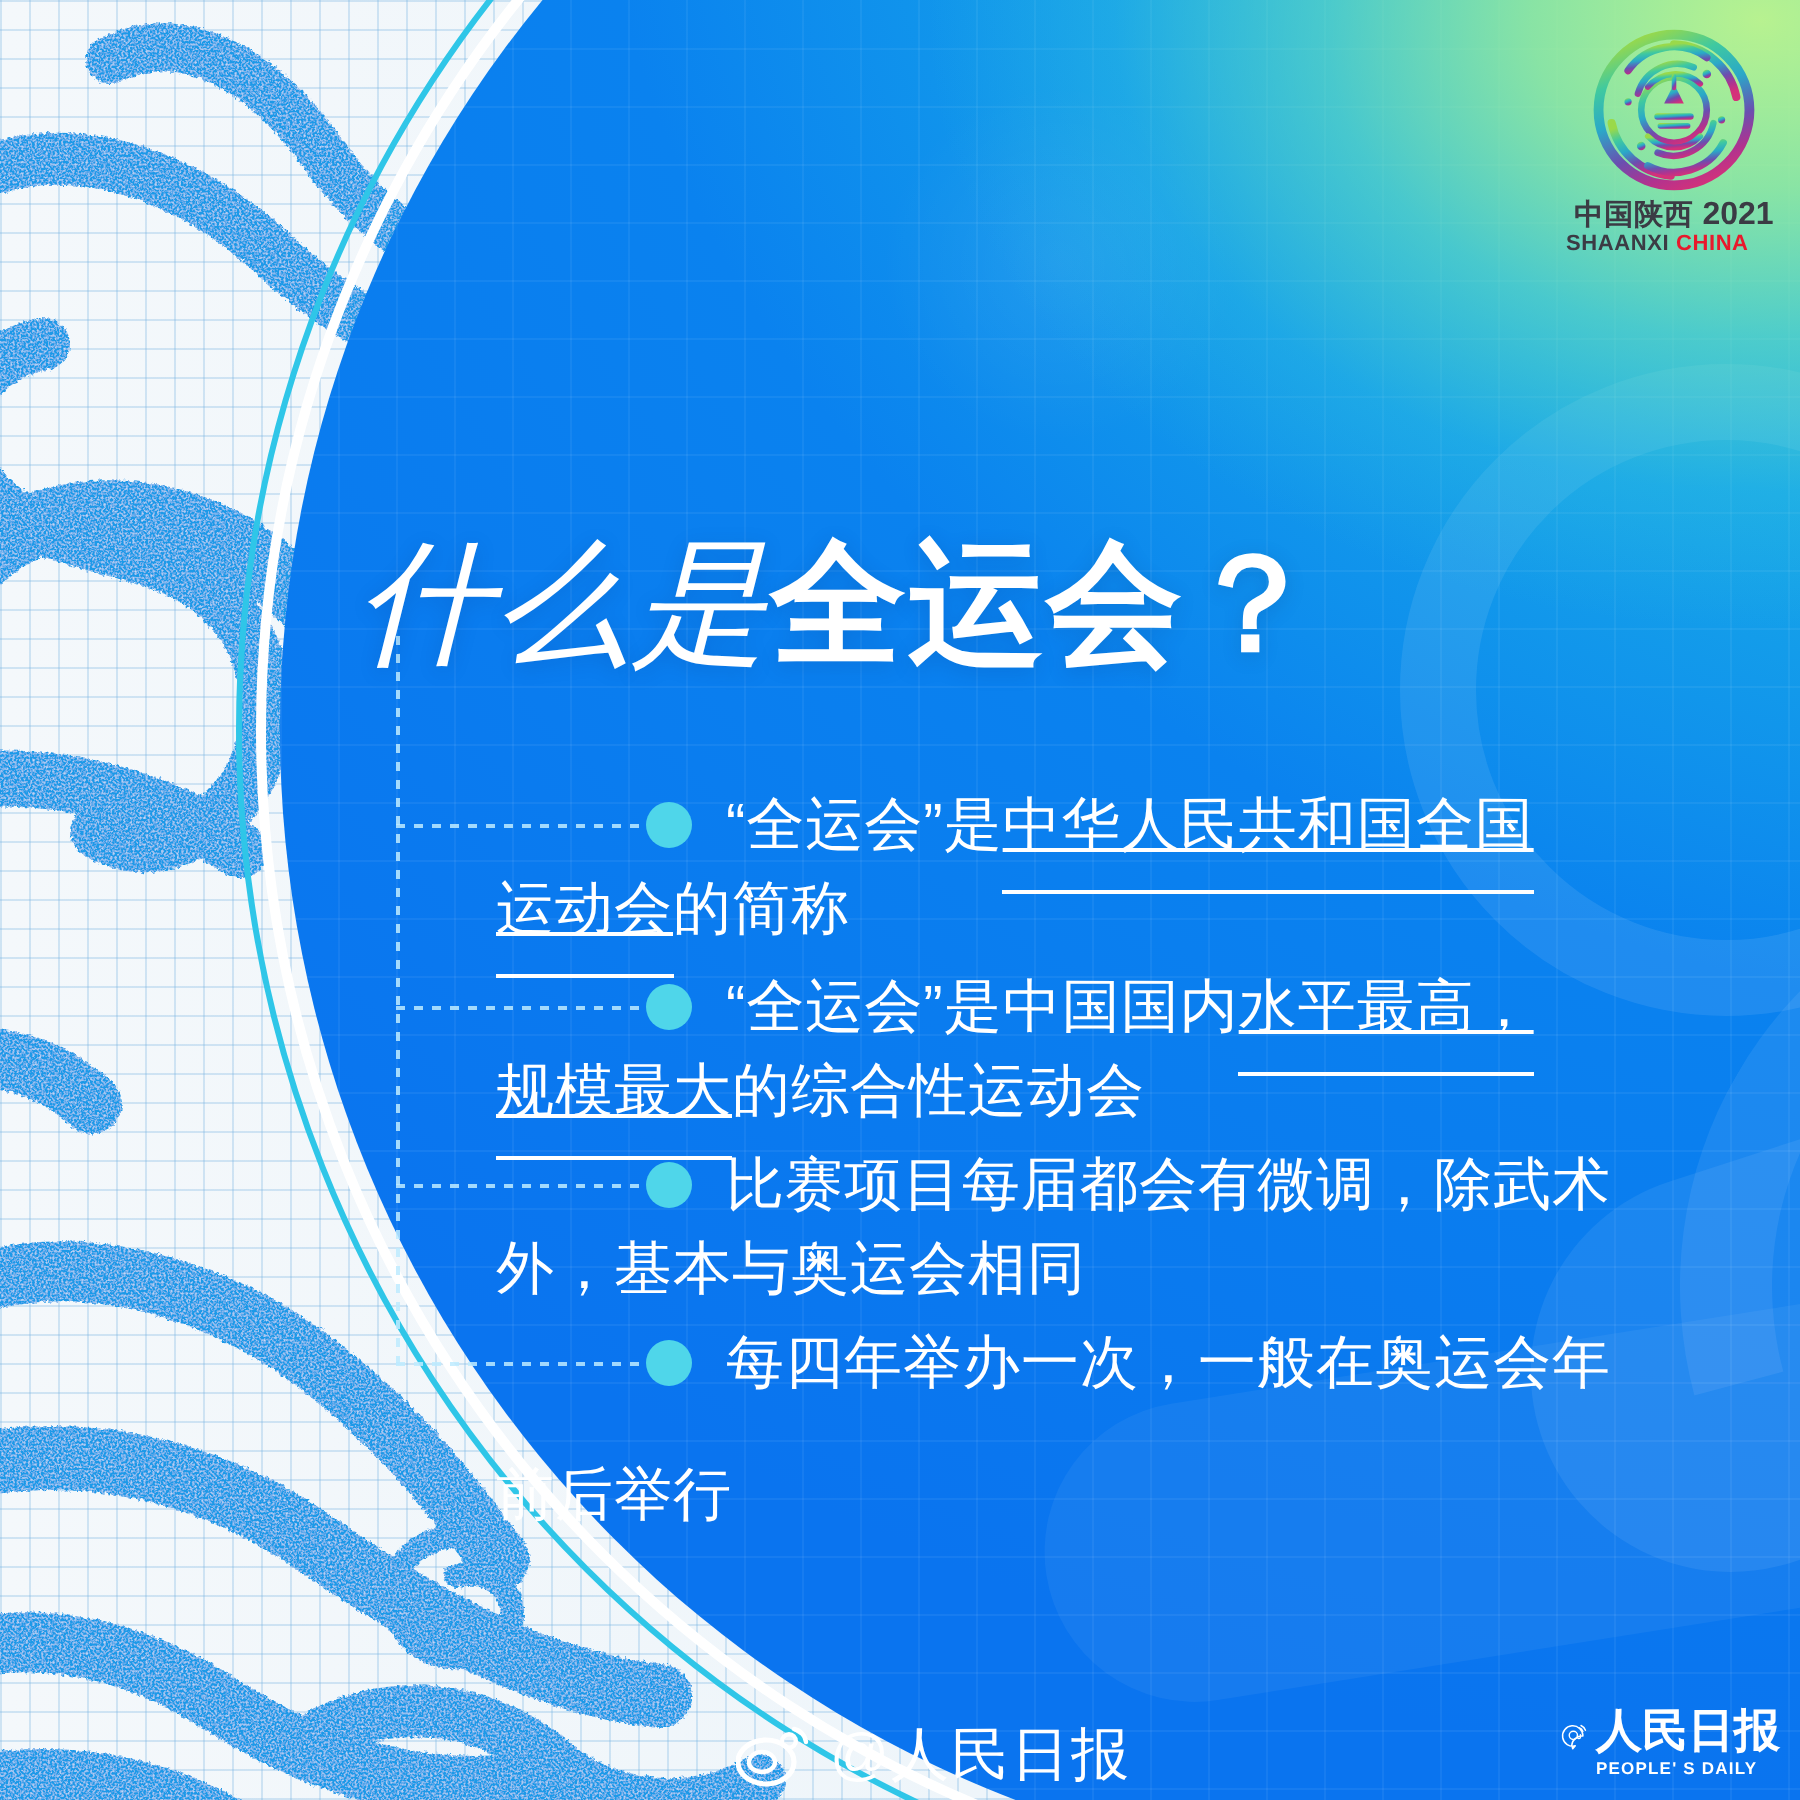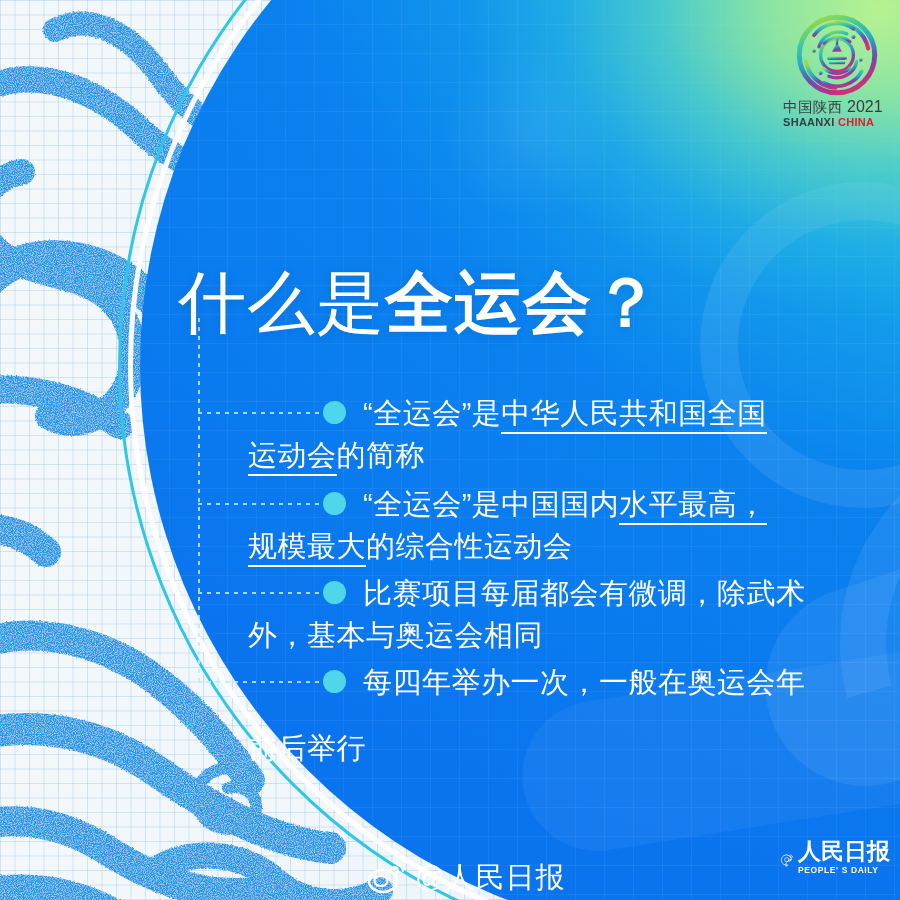--- a/index.html
+++ b/index.html
@@ -106,68 +106,69 @@
 
   
   .title{
     position:absolute;left:178px;top:268px;
     color:#ffffff;
     font-size:68px;line-height:1;
     letter-spacing:1px;
     white-space:nowrap;
     text-shadow:0 2px 10px rgba(0,50,120,.18);
   }
-  .title .light{font-weight:400;}
+  .title .light{font-weight:400;font-style:italic;}
   .title .bold{font-weight:700;margin-top:32px;}
 
   
   .bullets{position:absolute;left:0;top:0;width:900px;height:900px;}
   .bullet{position:absolute;}
   .dot{
     position:absolute;width:23px;height:23px;border-radius:50%;
     background:#4fd6ea;
   }
   .btext{
     position:absolute;
     color:#ffffff;font-size:29px;line-height:46px;font-weight:400;
     letter-spacing:.5px;
     width:620px;
   }
   .btext .u{
     border-bottom:2px solid #ffffff;
-    padding-bottom:3px;
+    padding-bottom:16px;
+    text-decoration:underline;
   }
 
   
   .games-logo{position:absolute;left:783px;top:14px;width:108px;height:112px;}
   .emblem{position:absolute;left:13px;top:0;width:82px;height:82px;}
   .logo-cn{
-    position:absolute;left:0;top:84px;width:108px;text-align:left;
-    font-size:14.5px;font-weight:400;color:#3b3b44;letter-spacing:.4px;white-space:nowrap;
+    position:absolute;left:0;top:84px;width:108px;text-align:center;
+    font-size:14.5px;font-weight:700;color:#3b3b44;letter-spacing:.4px;white-space:nowrap;
   }
   .logo-cn .yr{font-size:16px;letter-spacing:0;}
   .logo-en{
     position:absolute;left:0;top:102px;width:108px;
     font-size:11px;font-weight:700;letter-spacing:.3px;white-space:nowrap;color:#3b3b44;
   }
   .logo-en .red{color:#e8192c;}
 
   
   .weibo{
     position:absolute;left:368px;top:858px;height:40px;
     display:flex;align-items:center;gap:9px;
   }
   .weibo-name{
     color:#ffffff;font-size:29px;font-weight:400;letter-spacing:1px;white-space:nowrap;
   }
 
   
   .pd{
     position:absolute;left:780px;top:840px;width:110px;height:48px;
-    display:flex;align-items:flex-start;gap:4px;
+    display:flex;align-items:flex-end;gap:4px;
   }
   .pd-text{position:relative;}
   .pd-cn{
     color:#ffffff;font-size:23px;font-weight:700;letter-spacing:0;line-height:1;white-space:nowrap;
   }
   .pd-en{
     color:#ffffff;font-size:8.5px;font-weight:700;letter-spacing:.6px;line-height:1;
     margin-top:3px;white-space:nowrap;
   }
 </style>

